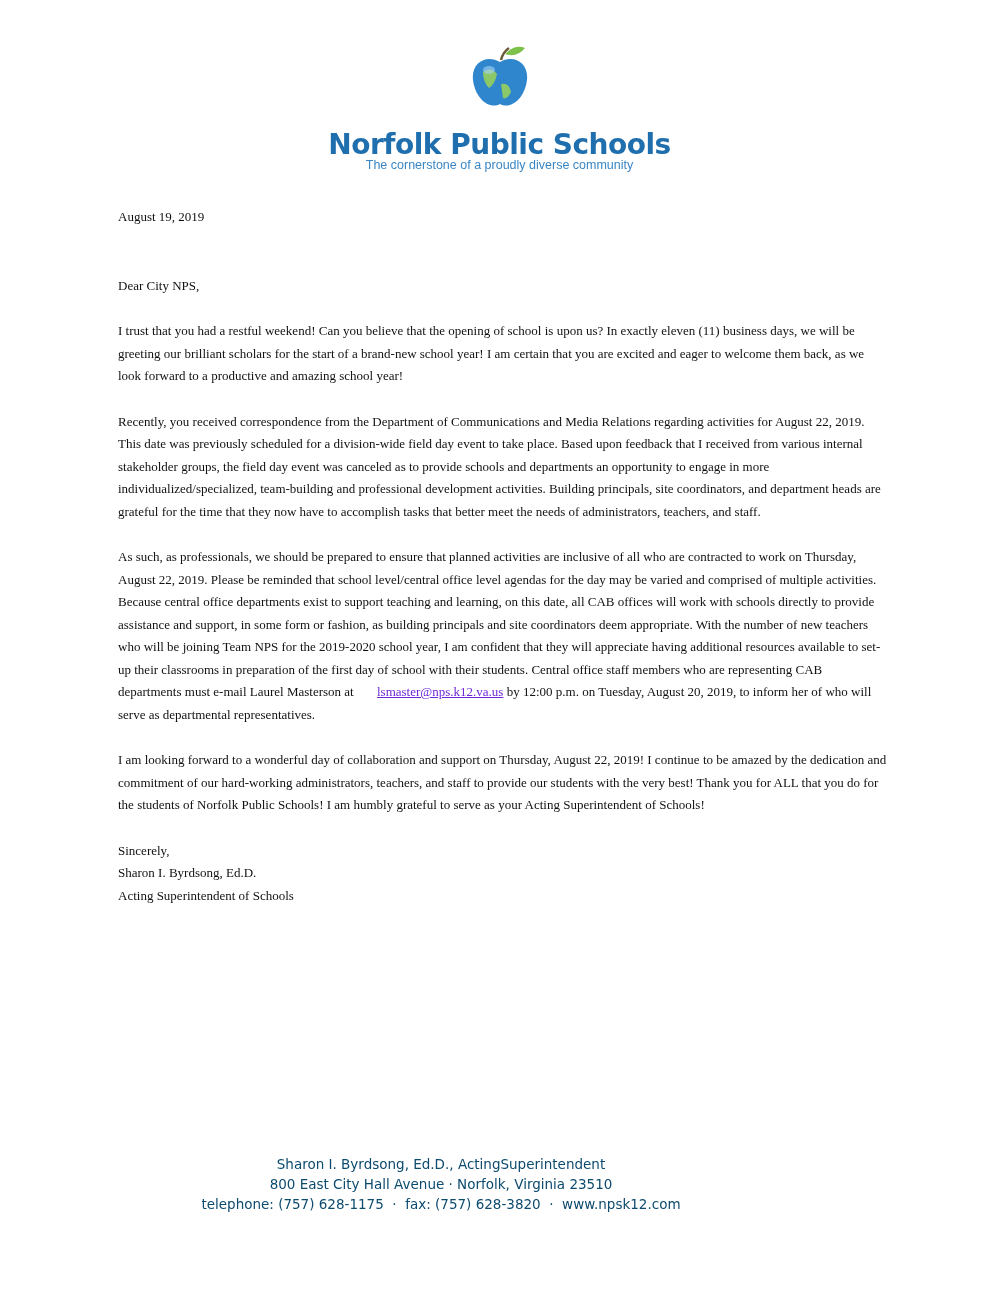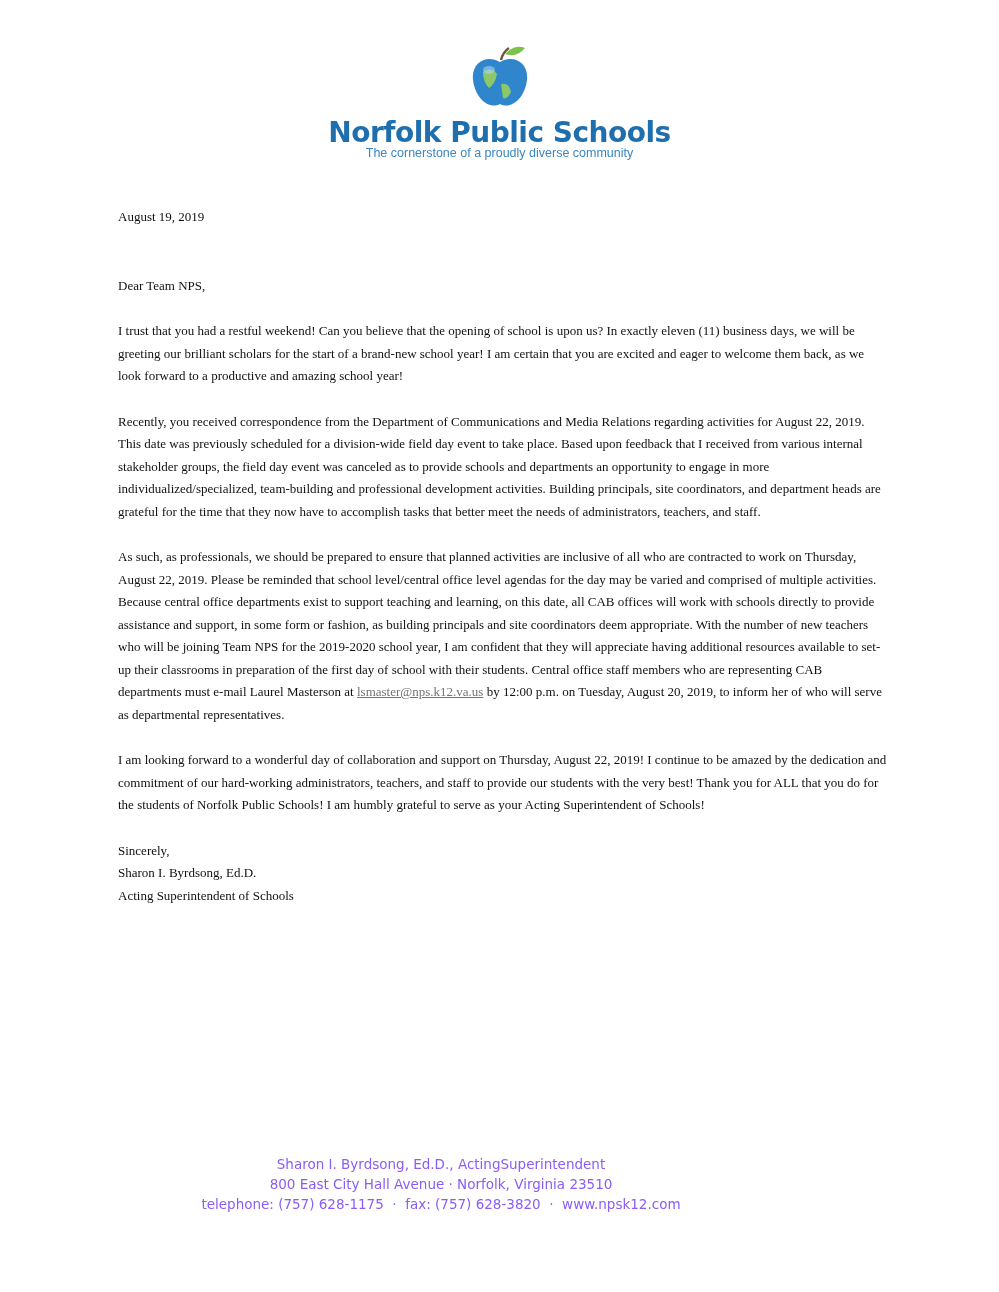--- a/index.html
+++ b/index.html
@@ -1,26 +1,26 @@
 <!DOCTYPE html>
 <html><head>
 <meta charset="utf-8">
 <style>
   html, body { margin:0; padding:0; background:#ffffff; }
   body { width:999px; height:1292px; position:relative; overflow:hidden; font-family:"Liberation Serif", serif; color:#111; }
   .logo { position:absolute; left:0; width:999px; top:44px; text-align:center; }
   .apple { display:inline-block; width:70px; height:66px; }
-  .logo-title { font-family:"DejaVu Sans", sans-serif; font-weight:bold; color:#1f6fae; font-size:28px; letter-spacing:-0.5px; line-height:30px; margin-top:4px; }
+  .logo-title { font-family:"DejaVu Sans", sans-serif; font-weight:bold; color:#1f6fae; font-size:28px; letter-spacing:-0.5px; line-height:30px; margin-top:16px; }
   .logo-tag { font-family:Liberation Sans, sans-serif; color:#3a86c4; font-size:12.5px; line-height:14px; margin-top:-2px; }
   .letter { position:absolute; left:118px; top:206px; width:770px; font-size:13px; line-height:22.5px; }
   .letter p { margin:0 0 23px 0; }
   .date { margin-bottom:46px !important; }
-  a.email { color:#737373; text-decoration:underline; }
+  a.email { color:#6d28d9; text-decoration:underline;margin-left:20px; }
   .sig { }
-  .footer { position:absolute; left:0; width:882px; top:1154px; text-align:center; font-family:"DejaVu Sans", sans-serif; color:#8b5cf6; font-size:13.5px; line-height:20px; }
+  .footer { position:absolute; left:0; width:882px; top:1154px; text-align:center; font-family:"DejaVu Sans", sans-serif; color:#0c4a6e; font-size:13.5px; line-height:20px; }
 </style>
 </head>
 <body>
 
 <div class="logo">
   <span class="apple">
     <svg width="70" height="66" viewBox="0 0 70 66">
       <path d="M36 16 Q38 8 44 4" stroke="#6b5a3a" stroke-width="2.5" fill="none"></path>
       <path d="M40 10 Q50 0 60 4 Q52 14 40 10 Z" fill="#7cc24a"></path>
       <path d="M35 18 C22 10 6 18 8 36 C10 54 24 66 35 60 C46 66 60 54 62 36 C64 18 48 10 35 18 Z" fill="#2f86cc"></path>
@@ -28,21 +28,21 @@
       <path d="M36 40 Q44 38 46 48 Q42 56 38 54 Z" fill="#8cc868"></path>
       <ellipse cx="24" cy="26" rx="6" ry="4" fill="#a9d6f5" opacity="0.6"></ellipse>
     </svg>
   </span>
   <div class="logo-title">Norfolk Public Schools</div>
   <div class="logo-tag">The cornerstone of a proudly diverse community</div>
 </div>
 
 <div class="letter">
   <p class="date">August 19, 2019</p>
-  <p>Dear Team NPS,</p>
+  <p>Dear City NPS,</p>
   <p>I trust that you had a restful weekend! Can you believe that the opening of school is upon us? In exactly eleven (11) business days, we will be greeting our brilliant scholars for the start of a brand-new school year! I am certain that you are excited and eager to welcome them back, as we look forward to a productive and amazing school year!</p>
   <p>Recently, you received correspondence from the Department of Communications and Media Relations regarding activities for August 22, 2019. This date was previously scheduled for a division-wide field day event to take place. Based upon feedback that I received from various internal stakeholder groups, the field day event was canceled as to provide schools and departments an opportunity to engage in more individualized/specialized, team-building and professional development activities. Building principals, site coordinators, and department heads are grateful for the time that they now have to accomplish tasks that better meet the needs of administrators, teachers, and staff.</p>
   <p><span>As such, as professionals, we should be prepared to ensure that planned activities are inclusive of all who are contracted to work on Thursday, August 22, 2019. Please be reminded that school level/central office level agendas for the day may be varied and comprised of multiple activities. Because central office departments exist to support teaching and learning, on this date, all CAB offices will work with schools directly to provide assistance and support, in some form or fashion, as building principals and site coordinators deem appropriate. With the number of new teachers who will be joining Team NPS for the 2019-2020 school year, I am confident that they will appreciate having additional resources available to set-up their classrooms in preparation of the first day of school with their students. Central office staff members who are representing CAB departments must e-mail Laurel Masterson at</span> <a class="email">lsmaster@nps.k12.va.us</a><span> by 12:00 p.m. on Tuesday, August 20, 2019, to inform her of who will serve as departmental representatives.</span></p>
   <p>I am looking forward to a wonderful day of collaboration and support on Thursday, August 22, 2019! I continue to be amazed by the dedication and commitment of our hard-working administrators, teachers, and staff to provide our students with the very best! Thank you for ALL that you do for the students of Norfolk Public Schools! I am humbly grateful to serve as your Acting Superintendent of Schools!</p>
   <div>Sincerely,</div>
   <div class="sig">Sharon I. Byrdsong, Ed.D.</div>
   <div>Acting Superintendent of Schools</div>
 </div>
 
 <div class="footer">

